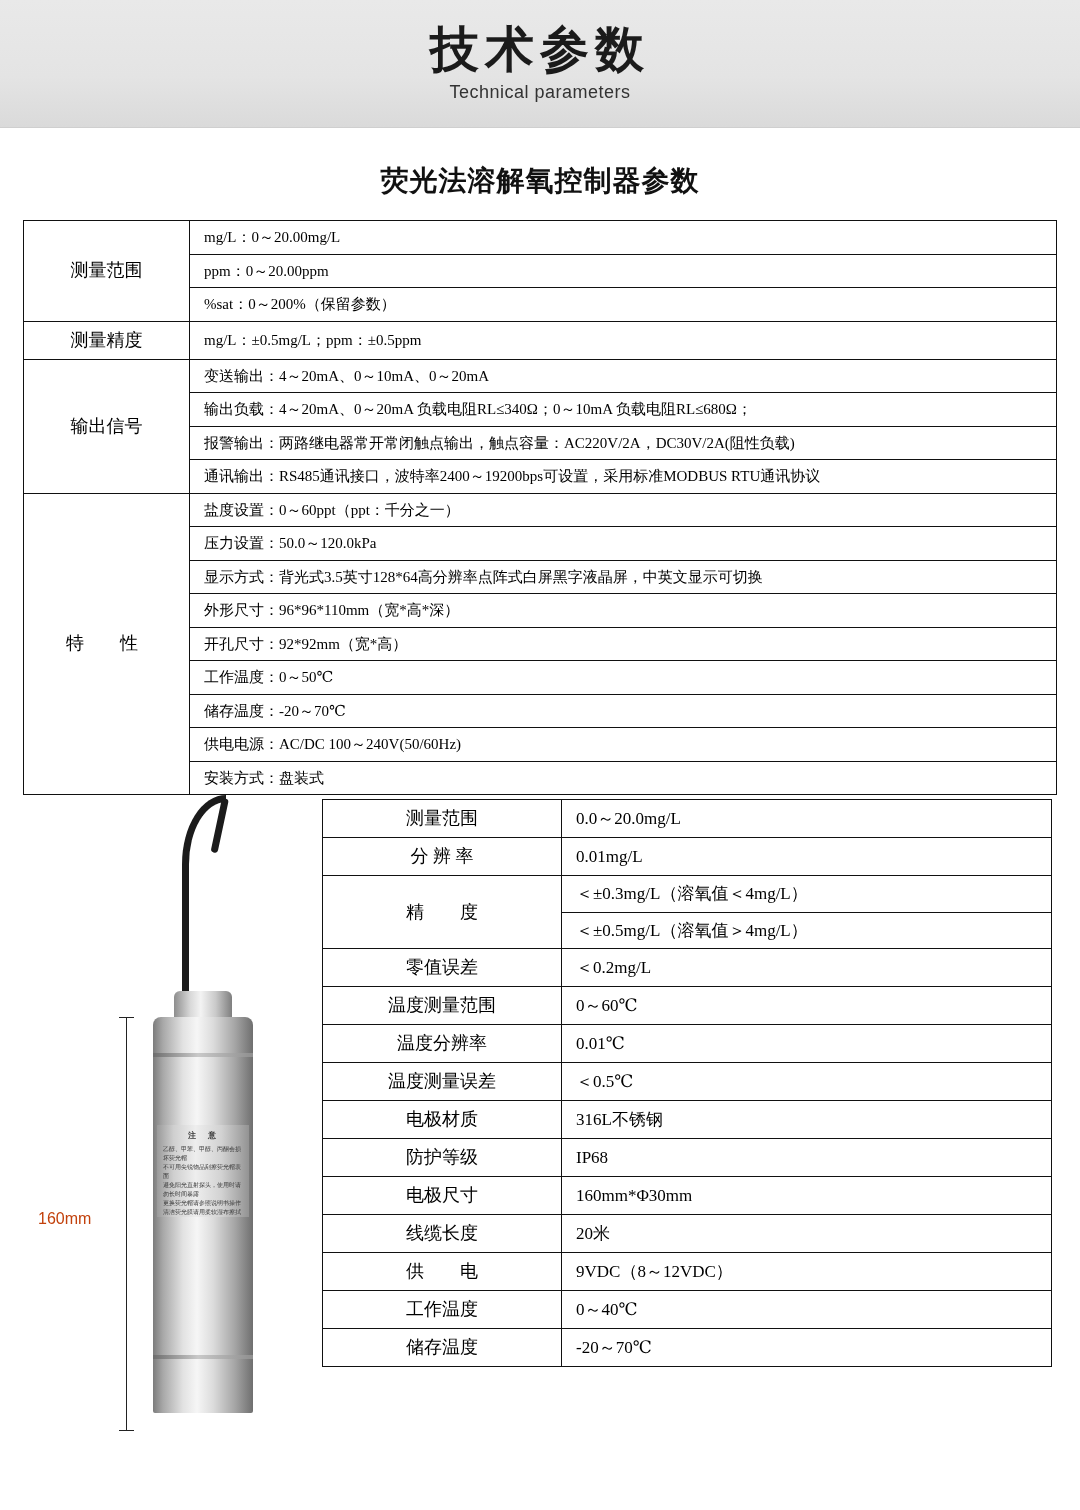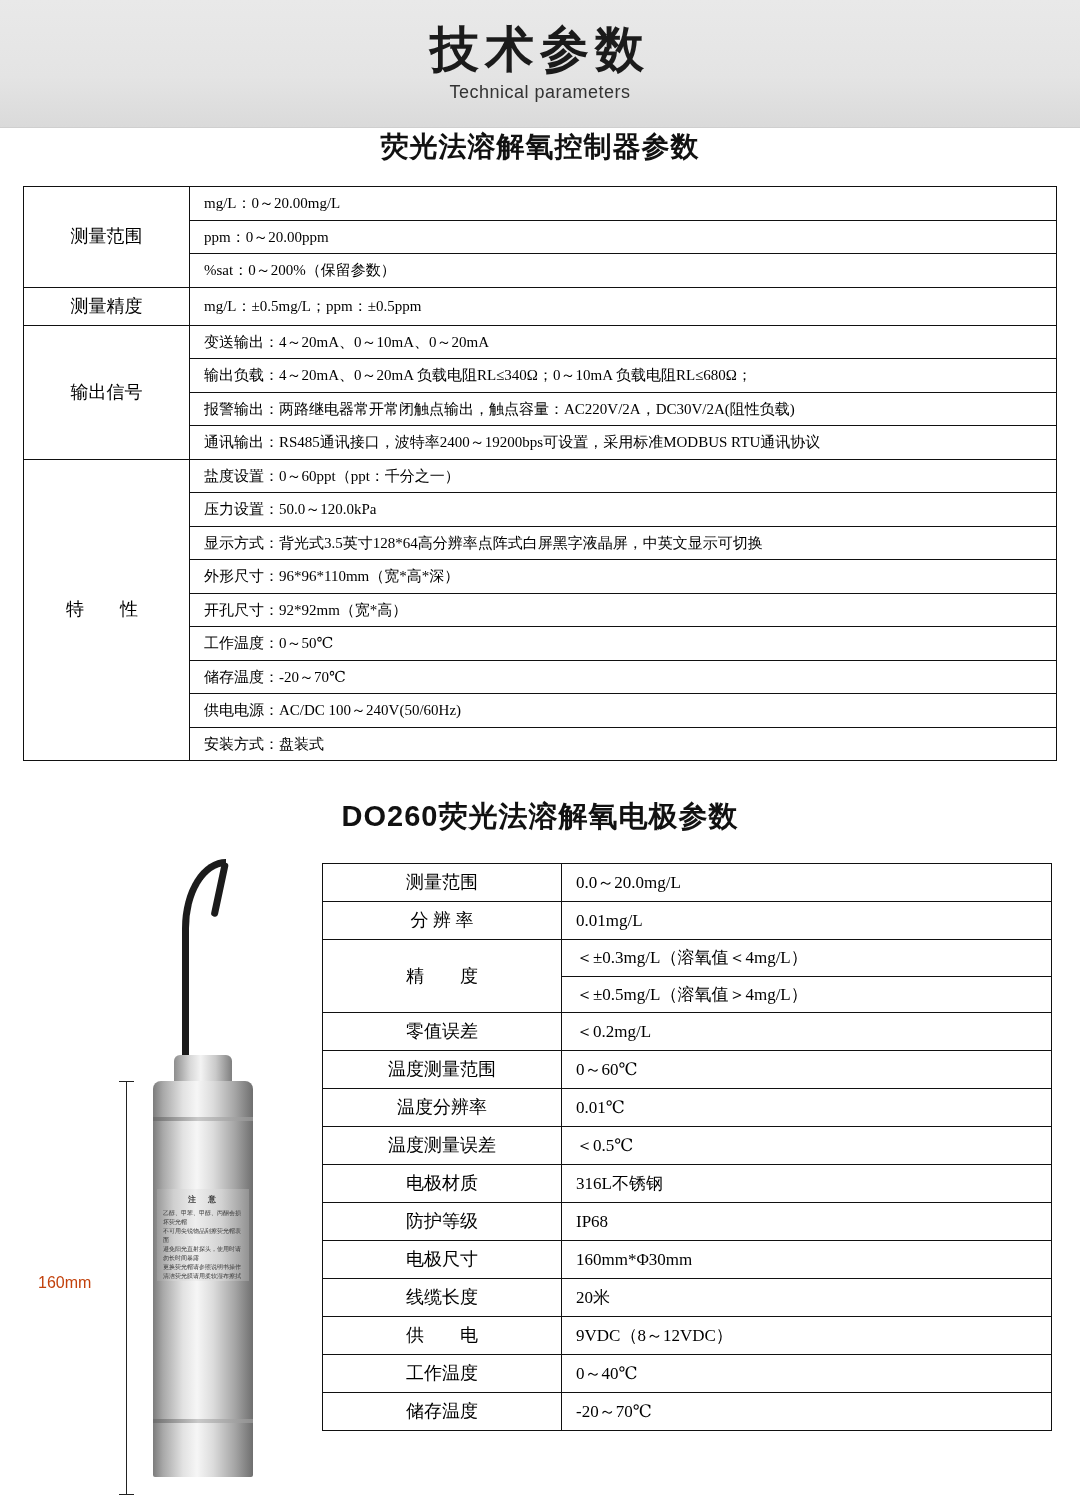--- a/index.html
+++ b/index.html
@@ -48,21 +48,21 @@
   }
   
   .section-title {
     text-align: center;
     font-family: "Liberation Sans", "DejaVu Sans", sans-serif;
     font-weight: bold;
     font-size: 28px;
     color: #111;
     letter-spacing: 1px;
   }
-  #title-controller { margin-bottom: 20px; }
+  #title-controller { margin-top: 34px; margin-bottom: 20px; }
   #title-electrode { margin-top: 36px; margin-bottom: 22px; font-size: 29px; }
 
   
   .tbl {
     border-collapse: collapse;
     table-layout: fixed;
   }
   .tbl td {
     border: 1px solid #111;
     padding: 5px 10px;
@@ -287,21 +287,20 @@
       </tr>
       <tr>
         <td class="val">供电电源：AC/DC 100～240V(50/60Hz)</td>
       </tr>
       <tr>
         <td class="val">安装方式：盘装式</td>
       </tr>
     </tbody>
   </table>
 
-  <div class="section-title" id="title-electrode">DO260荧光法溶解氧电极参数</div>
 
   <div class="electrode-wrap">
 
     <div class="probe-col">
       <div class="probe-figure">
         <div class="cable"></div>
         <div class="cable-tail"></div>
         <div class="body-top"></div>
         <div class="body-main"></div>
         <div class="ring" style="top:258px"></div>

